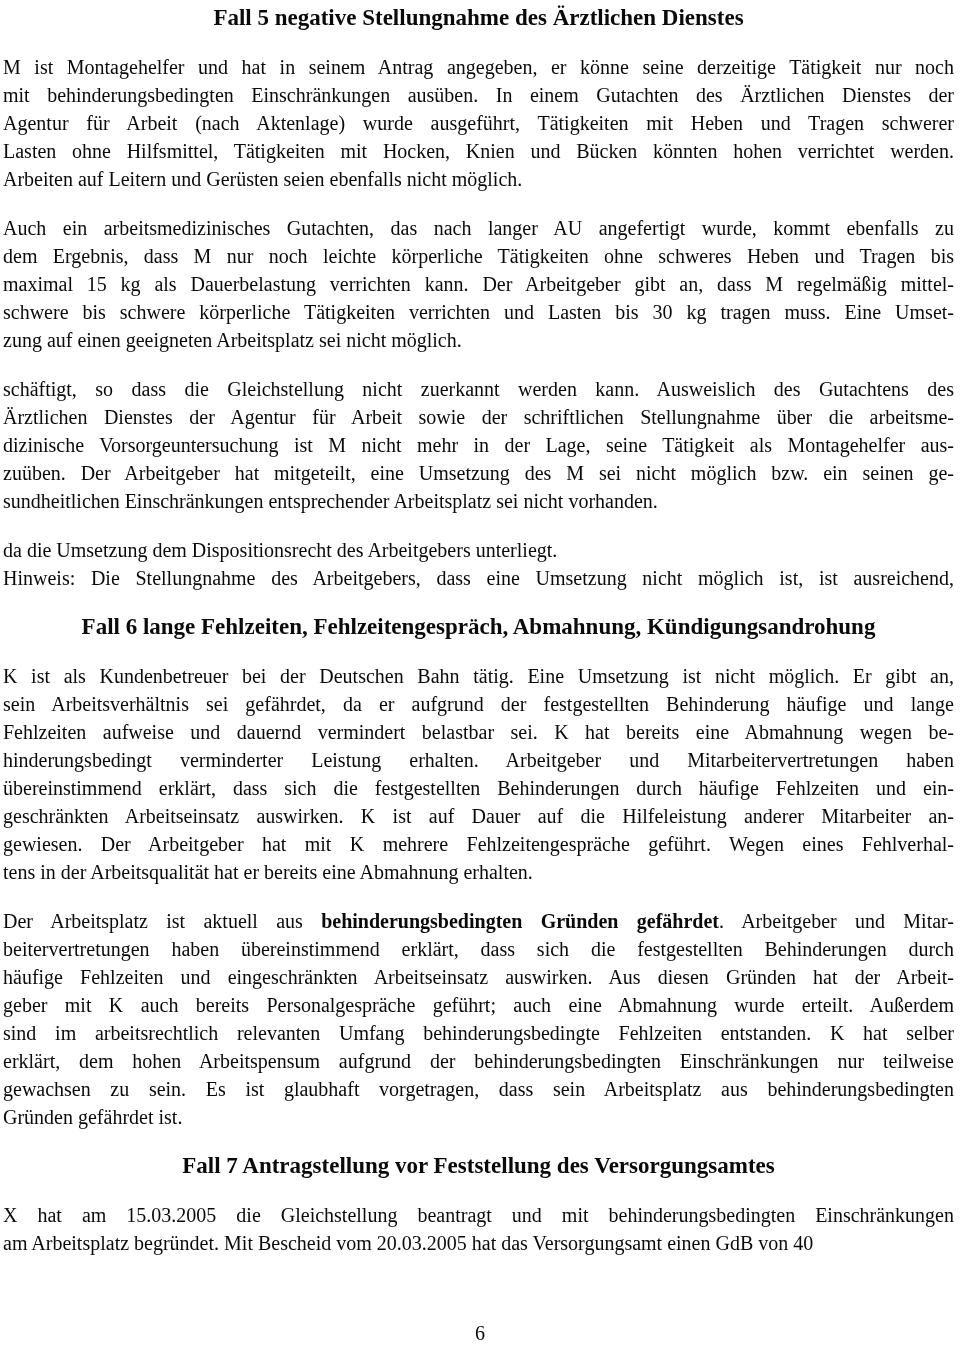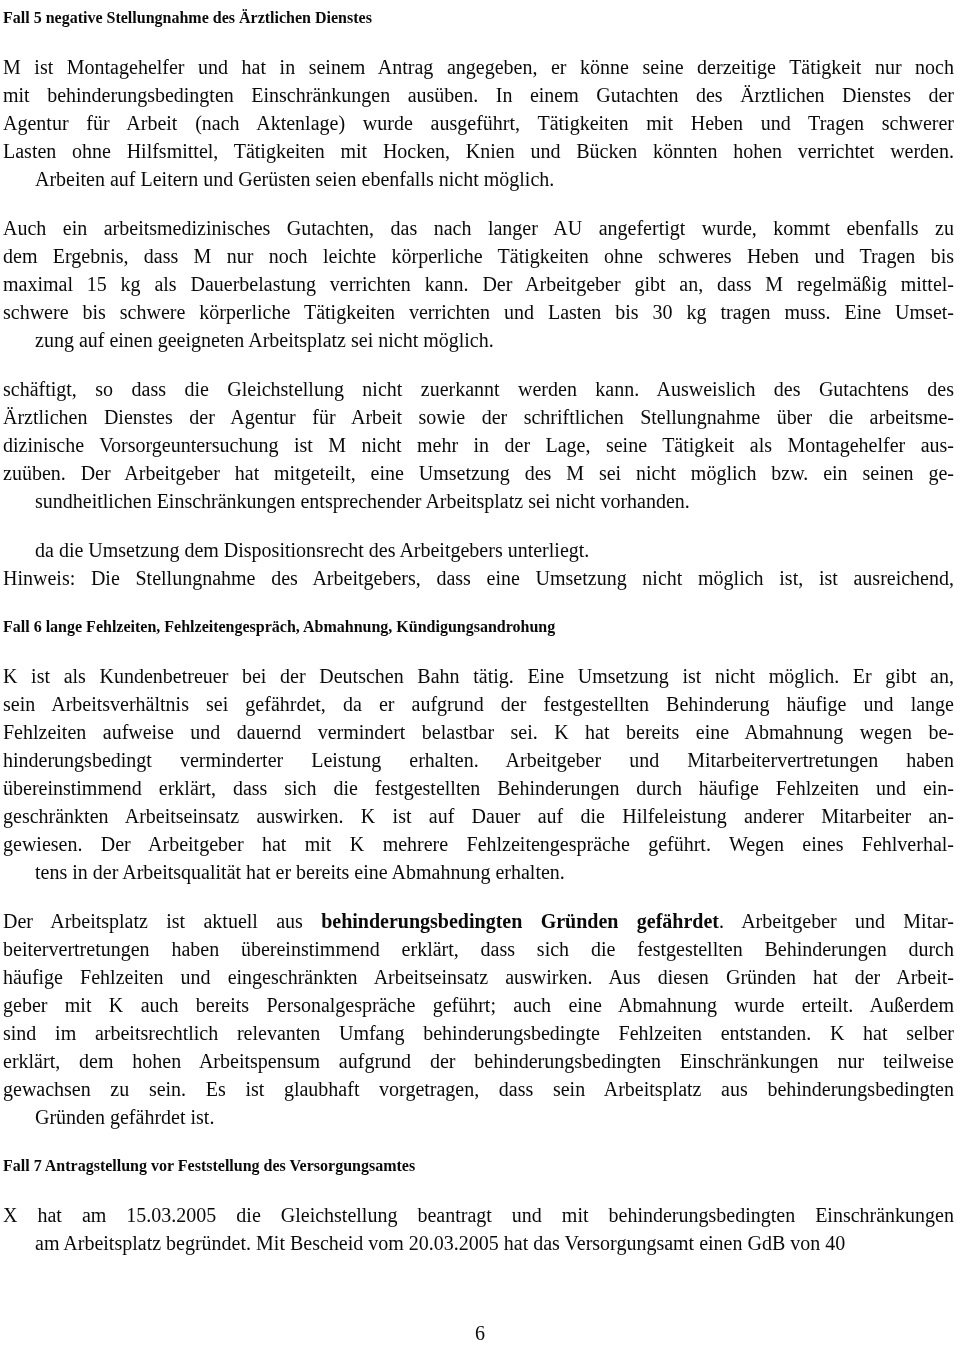--- a/index.html
+++ b/index.html
@@ -16,39 +16,39 @@
   }
   .page {
     position: relative;
     box-sizing: border-box;
     width: 960px;
     height: 1348px;
     padding: 4px 6px 0 3px;
     background: #ffffff;
   }
   .heading {
-    font-size: 16px;
+    font-size: 23px;
     font-weight: bold;
     line-height: 28px;
     margin-bottom: 21px;
     white-space: nowrap;
+    text-align: center;
   }
   .paragraph {
     margin-bottom: 21px;
   }
   .line {
     font-size: 20px;
     line-height: 28px;
     text-align: justify;
     text-align-last: justify;
     white-space: normal;
   }
   .line.last {
     text-align-last: left;
-    margin-left: 32px;
   }
   .bold {
     font-weight: bold;
   }
   .page-number {
     position: absolute;
     left: 0;
     bottom: 2px;
     width: 100%;
     text-align: center;

